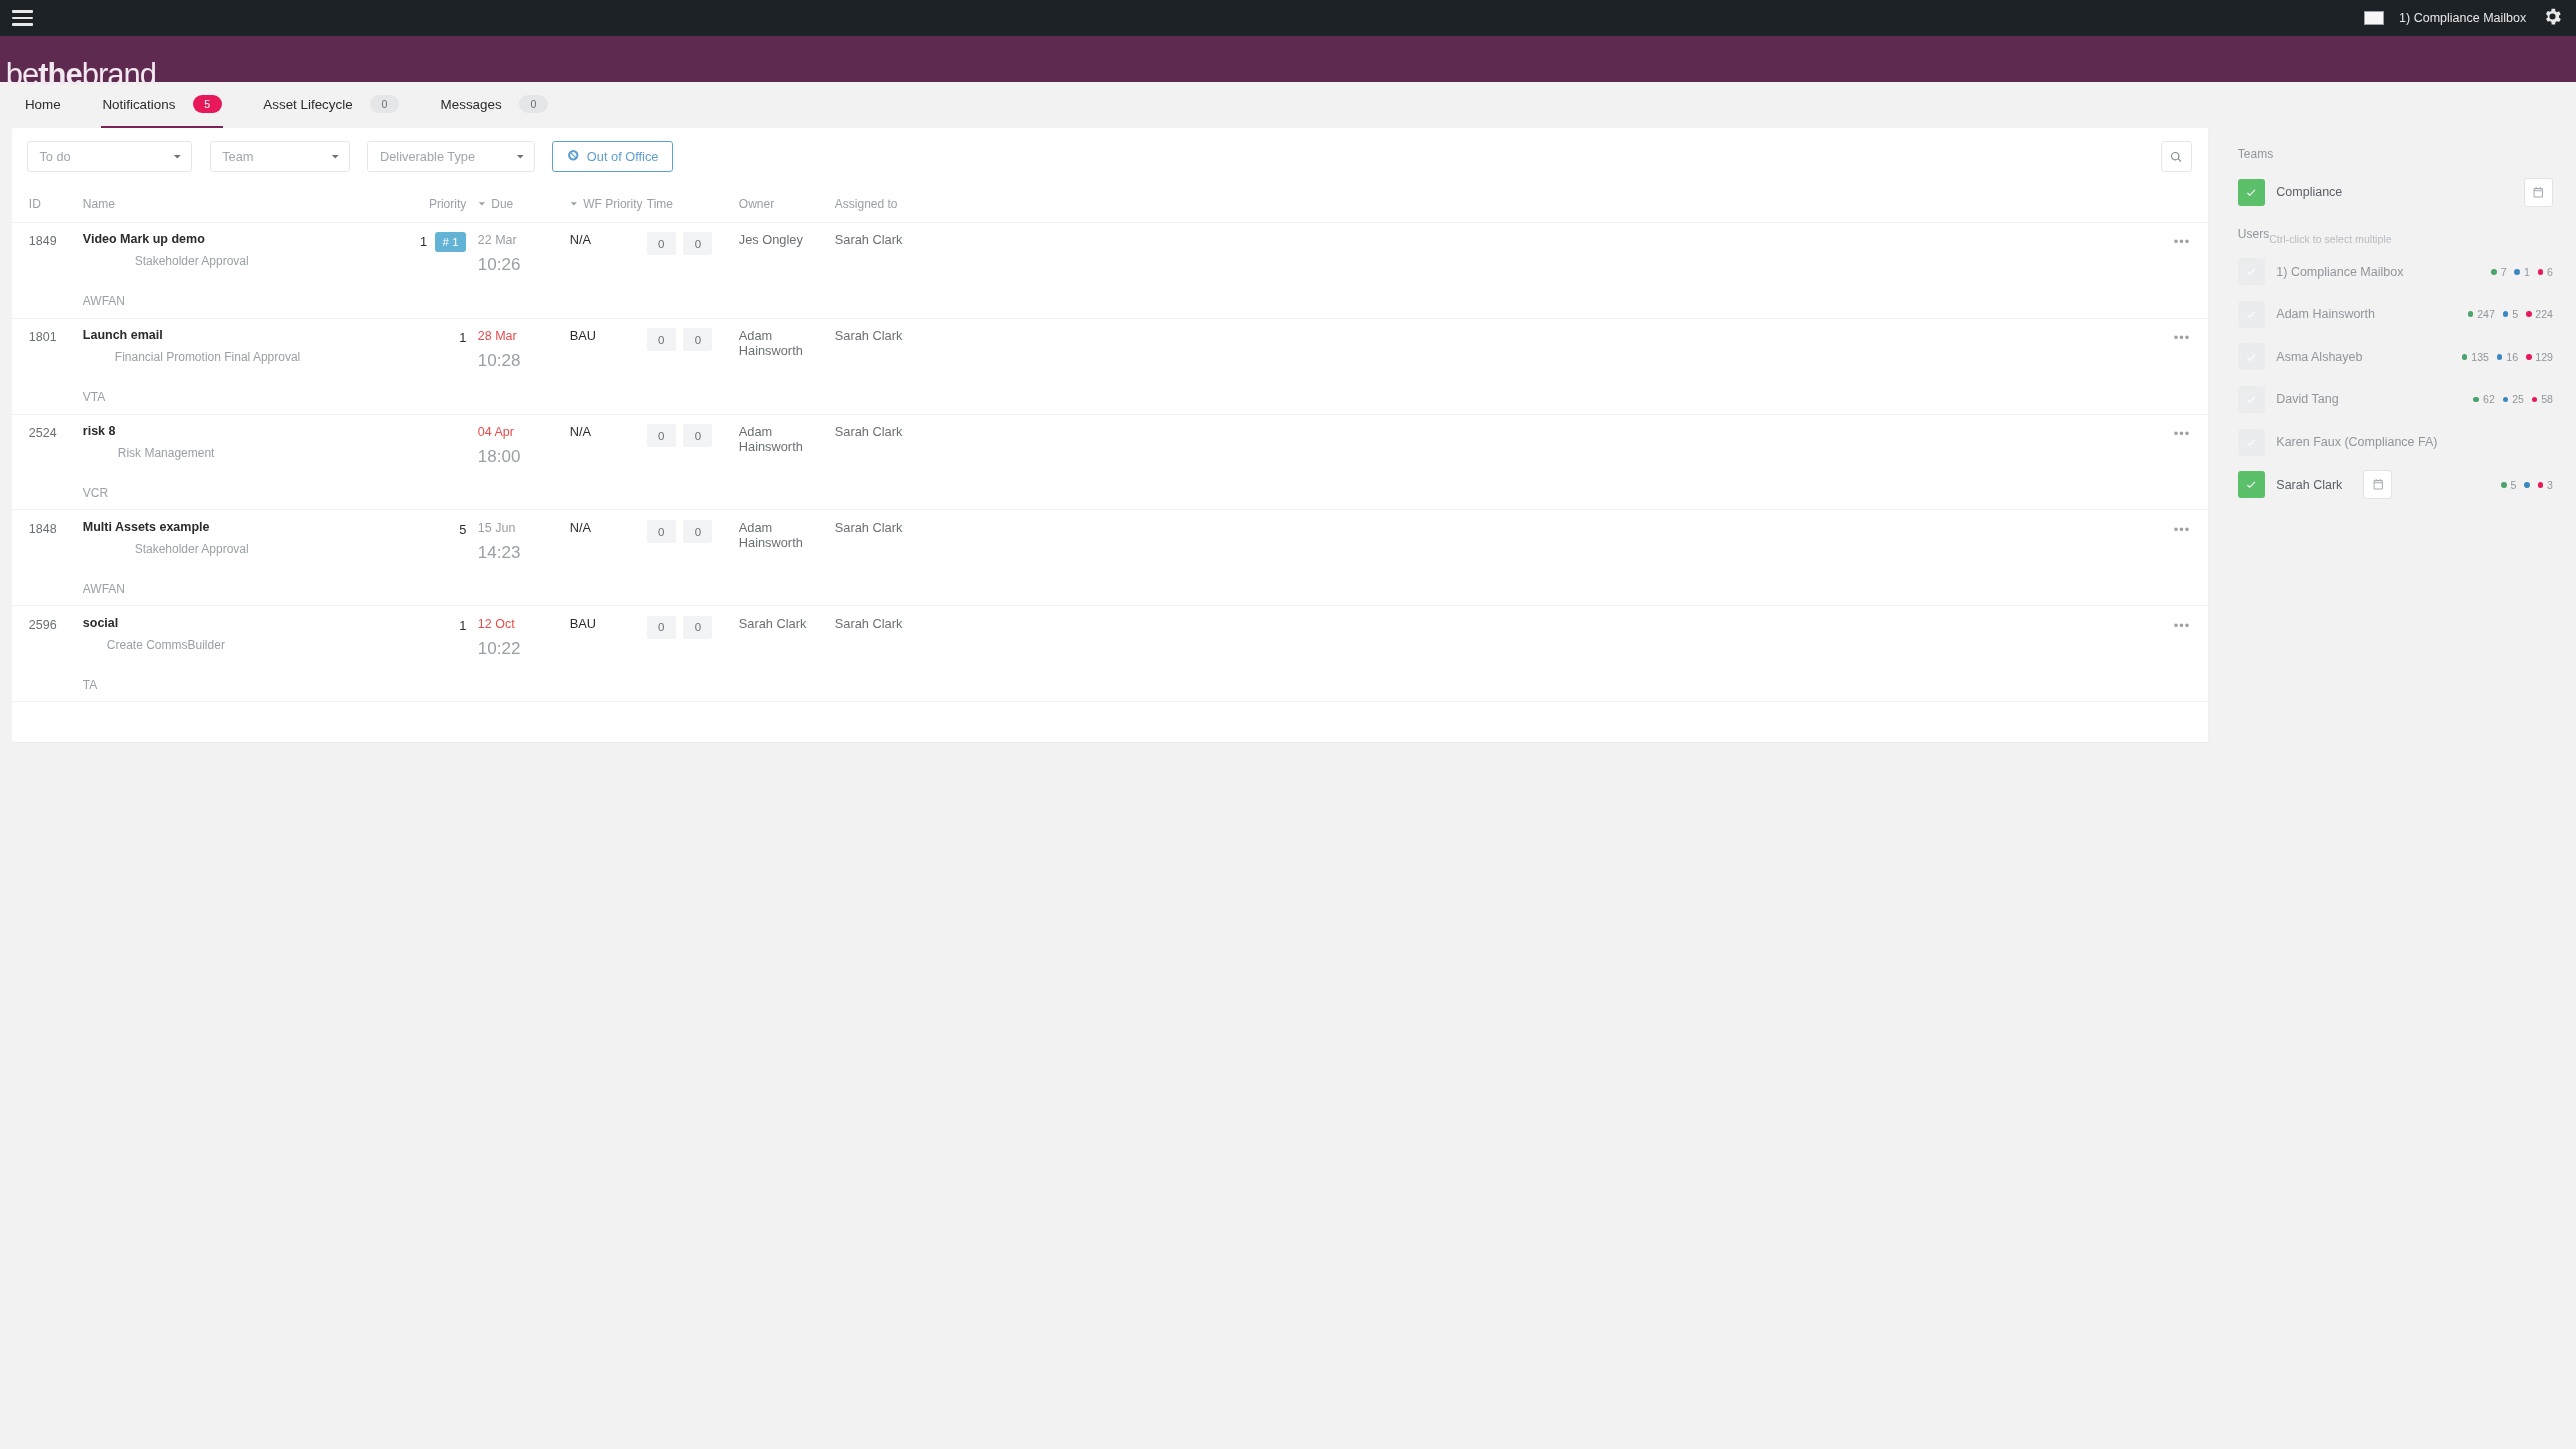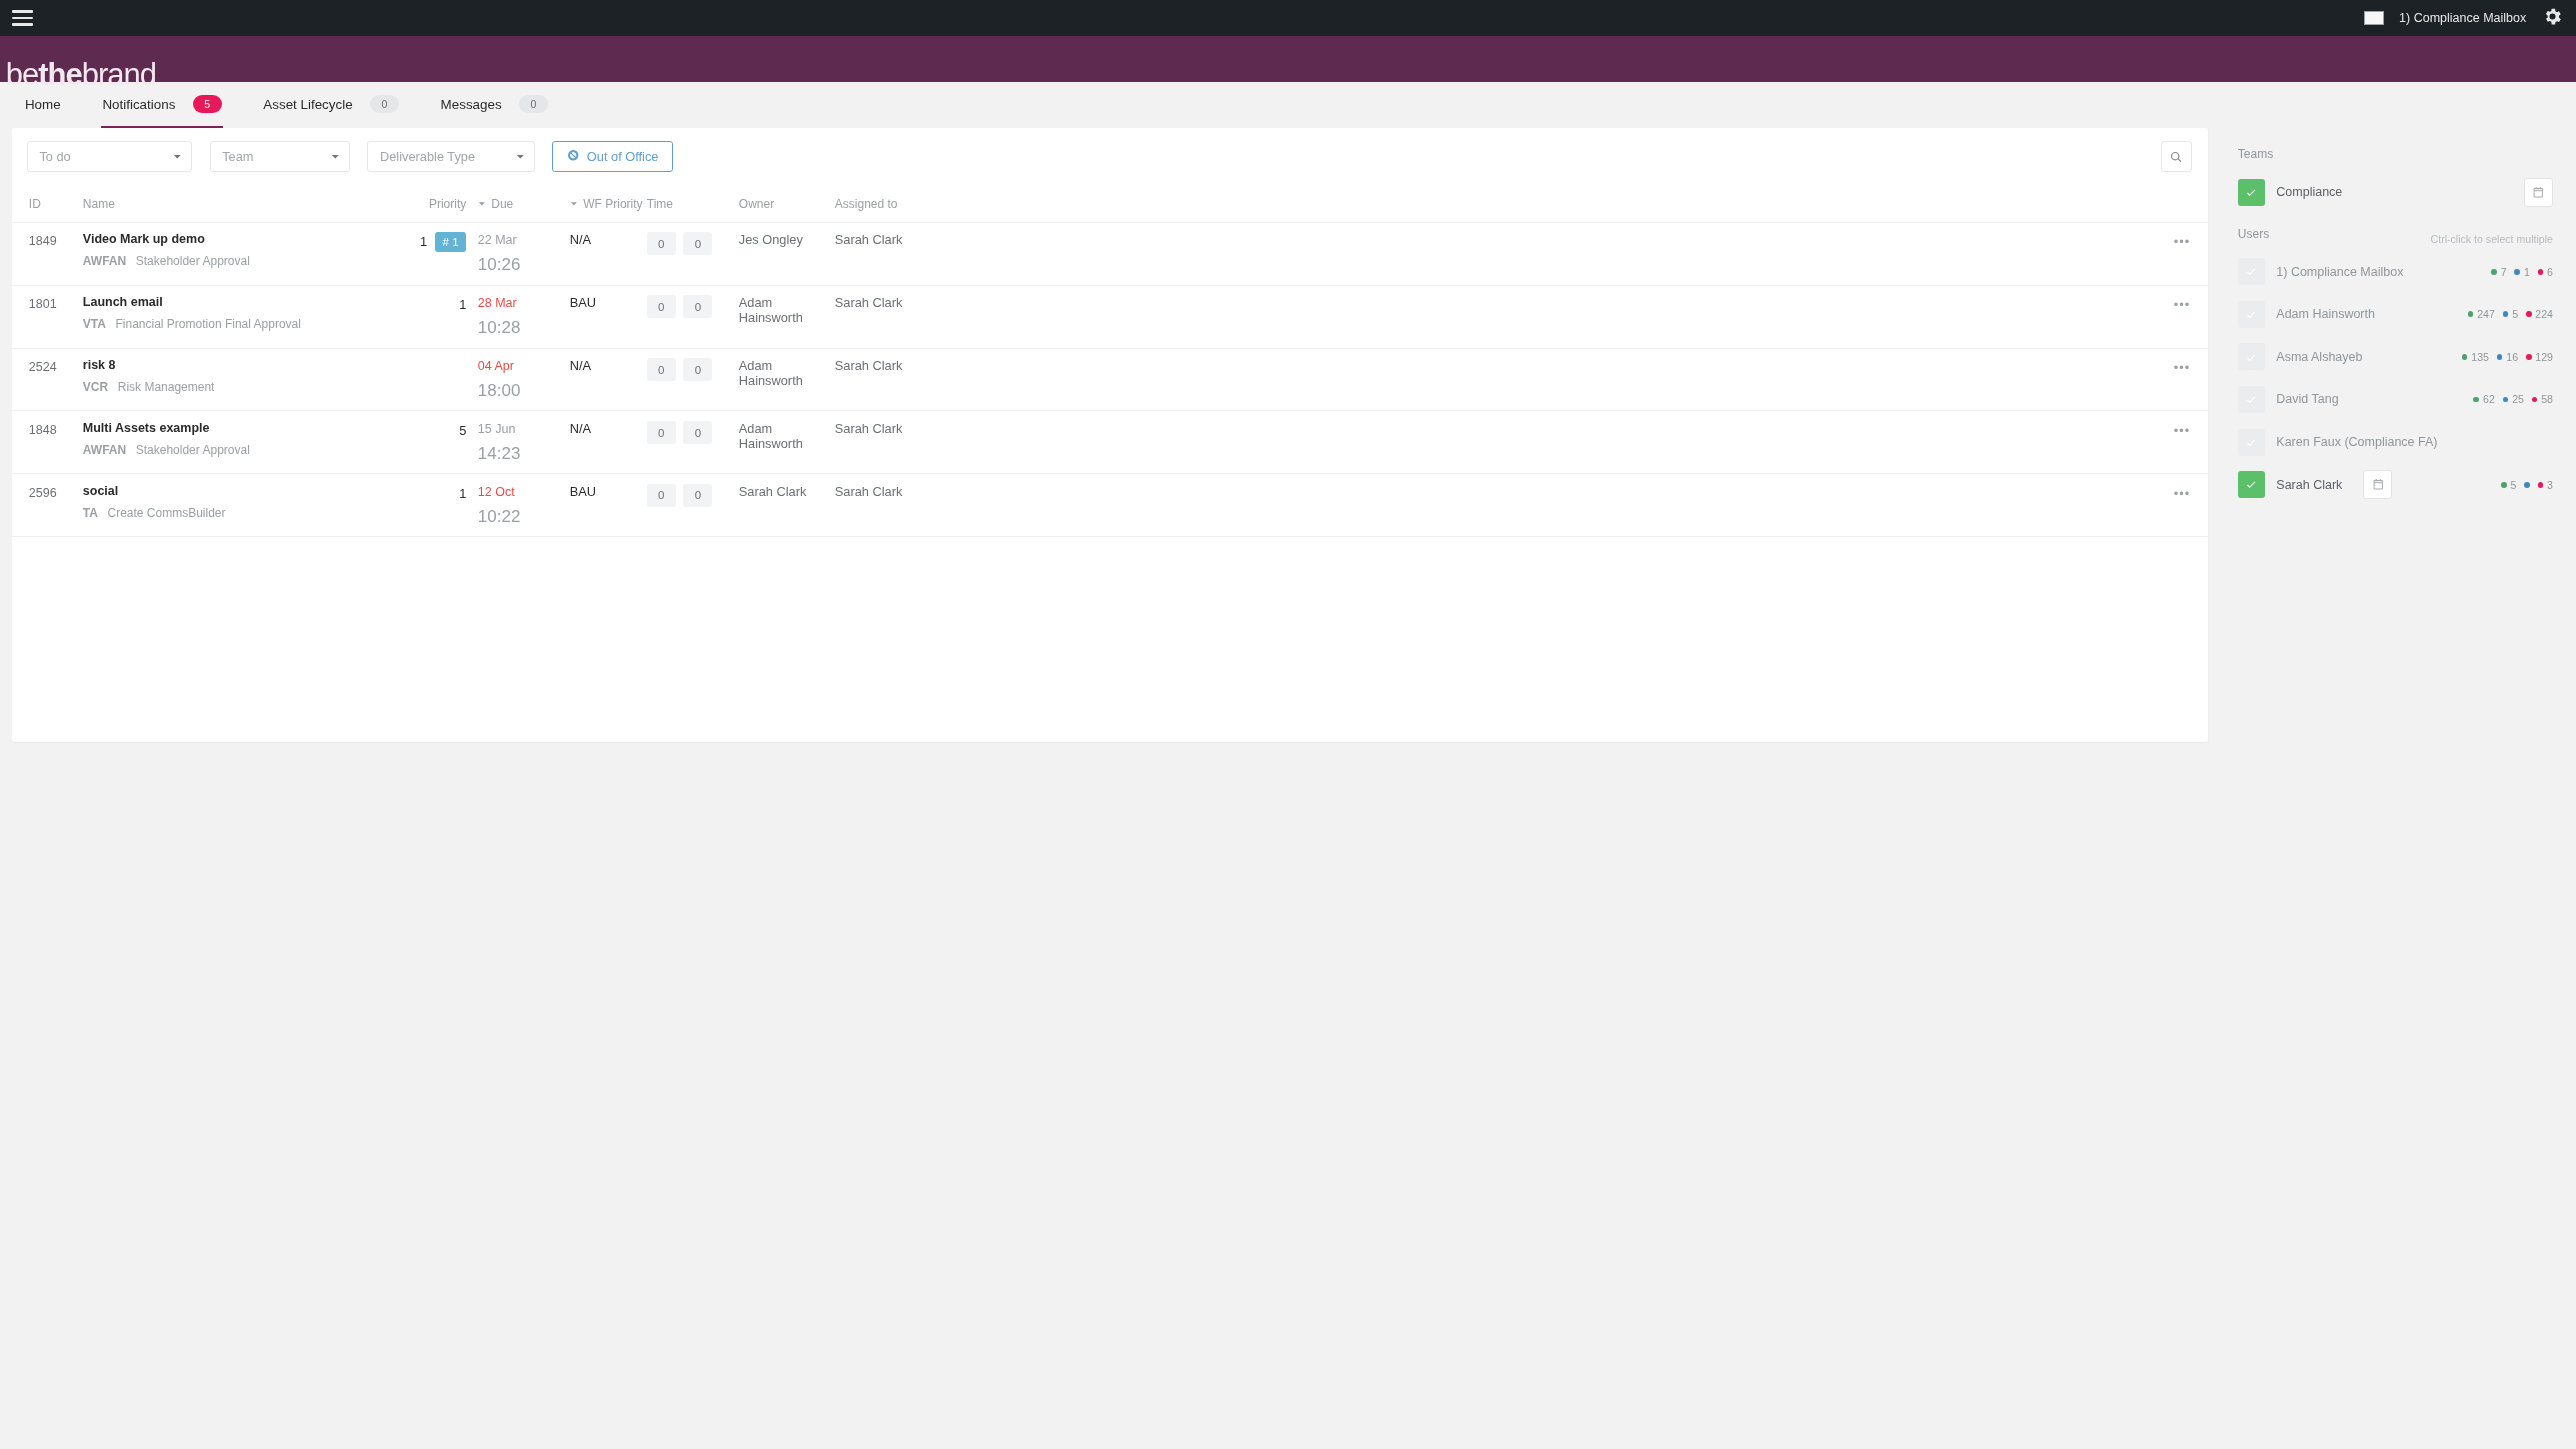--- a/index.html
+++ b/index.html
@@ -75,21 +75,21 @@
      align-items:center; padding:0 17.3px; color:var(--text-muted); font-size:12px; height:36px;
      border-bottom:1px solid var(--border-faint); }
   .thead .sort { display:inline-flex; align-items:center; gap:5.8px; }
   .thead .sort svg { width:7.7px; height:7.7px; fill:var(--text-muted); transform:rotate(180deg); }
   
   .trow { display:grid; grid-template-columns: 54px 326px 69px 92px 77px 92px 96px 144px 1fr 48px;
      padding:9.6px 17.3px 9.6px 17.3px; align-items:start; border-bottom:1px solid var(--border-faint); }
   .rid { color:var(--text-soft); font-size:12.5px; padding-top:1.9px; }
   .rname .title { color:#2b2b2b; font-size:12.5px; font-weight:600; margin-bottom:7.7px; }
   .rname .sub { display:flex; gap:9.6px; color:var(--text-muted); font-size:12px; }
-  .rname .sub .code { color:#9aa0a6; font-weight:700; }
+  .rname .sub .code { color:#9aa0a6; font-weight:400;margin-top:40px; }
   .rpriority { text-align:right; padding-right:11.5px; display:flex; align-items:flex-start; justify-content:flex-end; gap:7.7px; }
   .rpriority .pnum { color:#2b2b2b; padding-top:1.9px; }
   .rpriority .pbadge { background:#63b3d6; color:#fff; font-size:11.5px; padding:3.8px 7.7px; border-radius:2.9px; }
   .rdue .date { font-size:12.5px; }
   .rdue .date.grey { color:var(--text-muted); }
   .rdue .date.red { color:#e84b4b; }
   .rdue .time { display:block; color:var(--text-muted); font-size:17px; margin-top:7.7px; }
   .rwf { color:#2b2b2b; }
   .rtime { display:flex; align-items:flex-start; gap:7.7px; padding-top:0; }
   .rtime .pill { background:#f2f3f4; color:#6b7177; width:29px; height:23px; border-radius:2.9px;
@@ -109,21 +109,21 @@
   .side-row .label.active { color:#5a6168; }
   .side-row .stats { margin-left:auto; display:flex; align-items:center; gap:7.7px; font-size:10.6px; }
   .dot { width:5.8px; height:5.8px; border-radius:50%; display:inline-block; }
   .dot.green { background:#4aa36b; }
   .dot.blue  { background:#3f87c1; }
   .dot.pink  { background:#e7195a; }
   .stat { color:#8f969c; display:inline-flex; align-items:center; gap:3.8px; }
   .cal-btn { width:27px; height:27px; border-radius:2.9px; background:#fff; border:1px solid #e1e3e5;
     display:inline-flex; align-items:center; justify-content:center; margin-left:9.6px; cursor:pointer; }
   .cal-btn svg { width:12.5px; height:12.5px; fill:#a6acb2; }
-  .side-users-header { display:flex; align-items:center; justify-content:space-between; margin-top:13.4px; }
+  .side-users-header { display:flex; align-items:center; margin-top:13.4px; }
 </style>
 </head>
 <body>
 
 <div class="topbar">
   <div class="hamburger">
     <span></span>
       <span></span>
       <span></span>
   </div>

